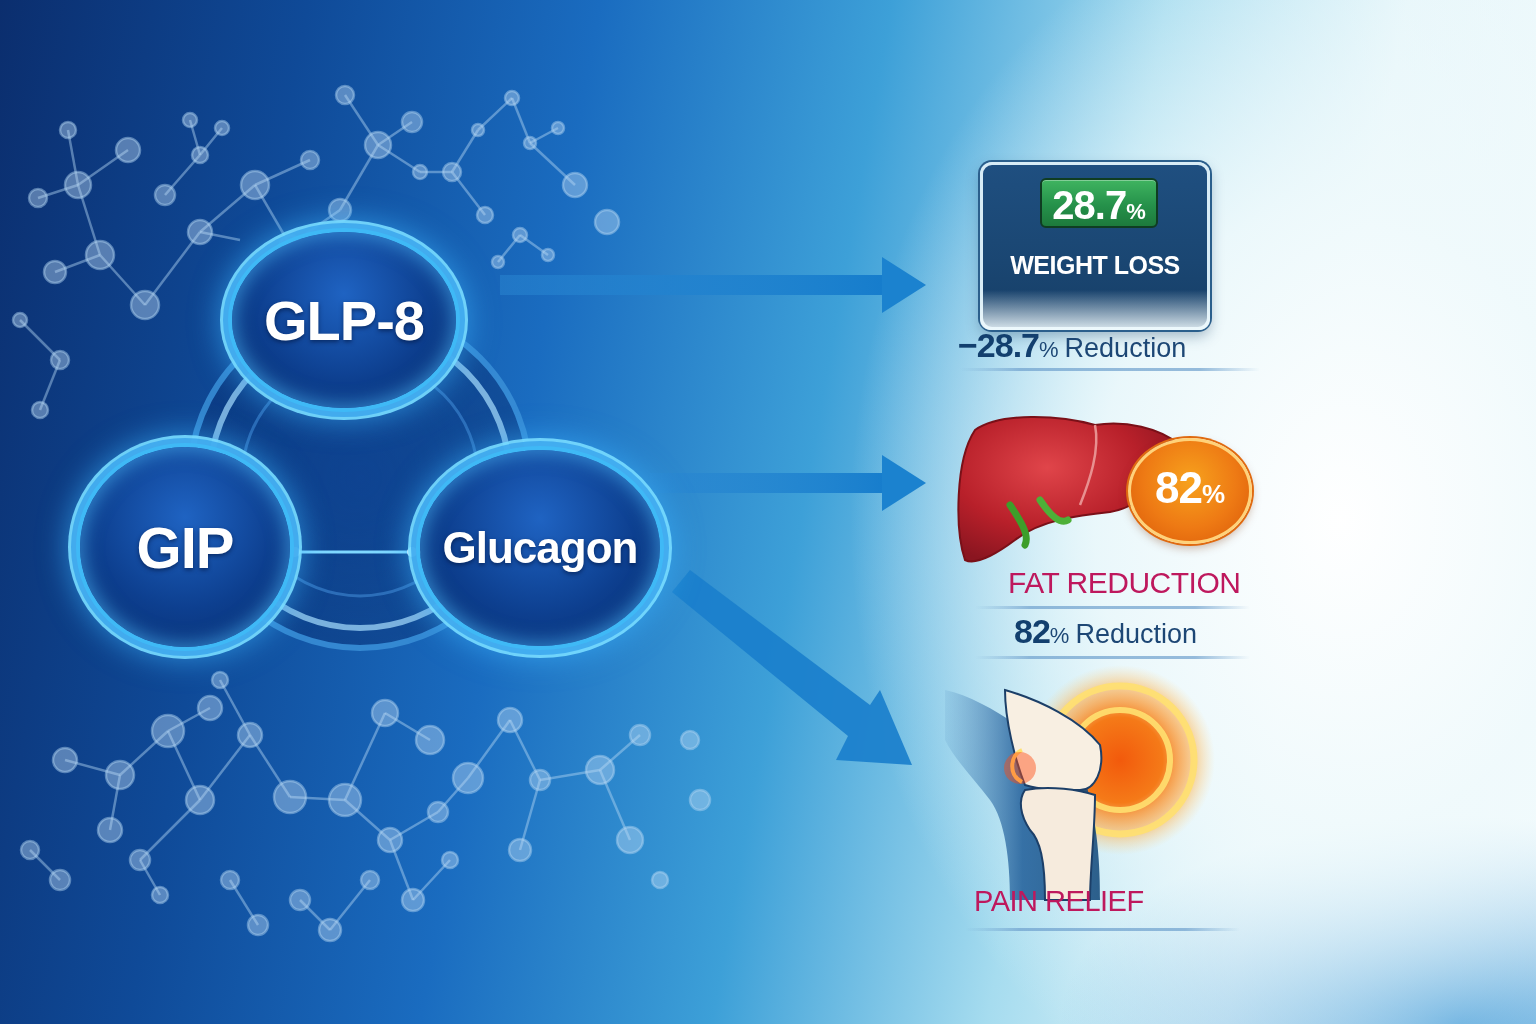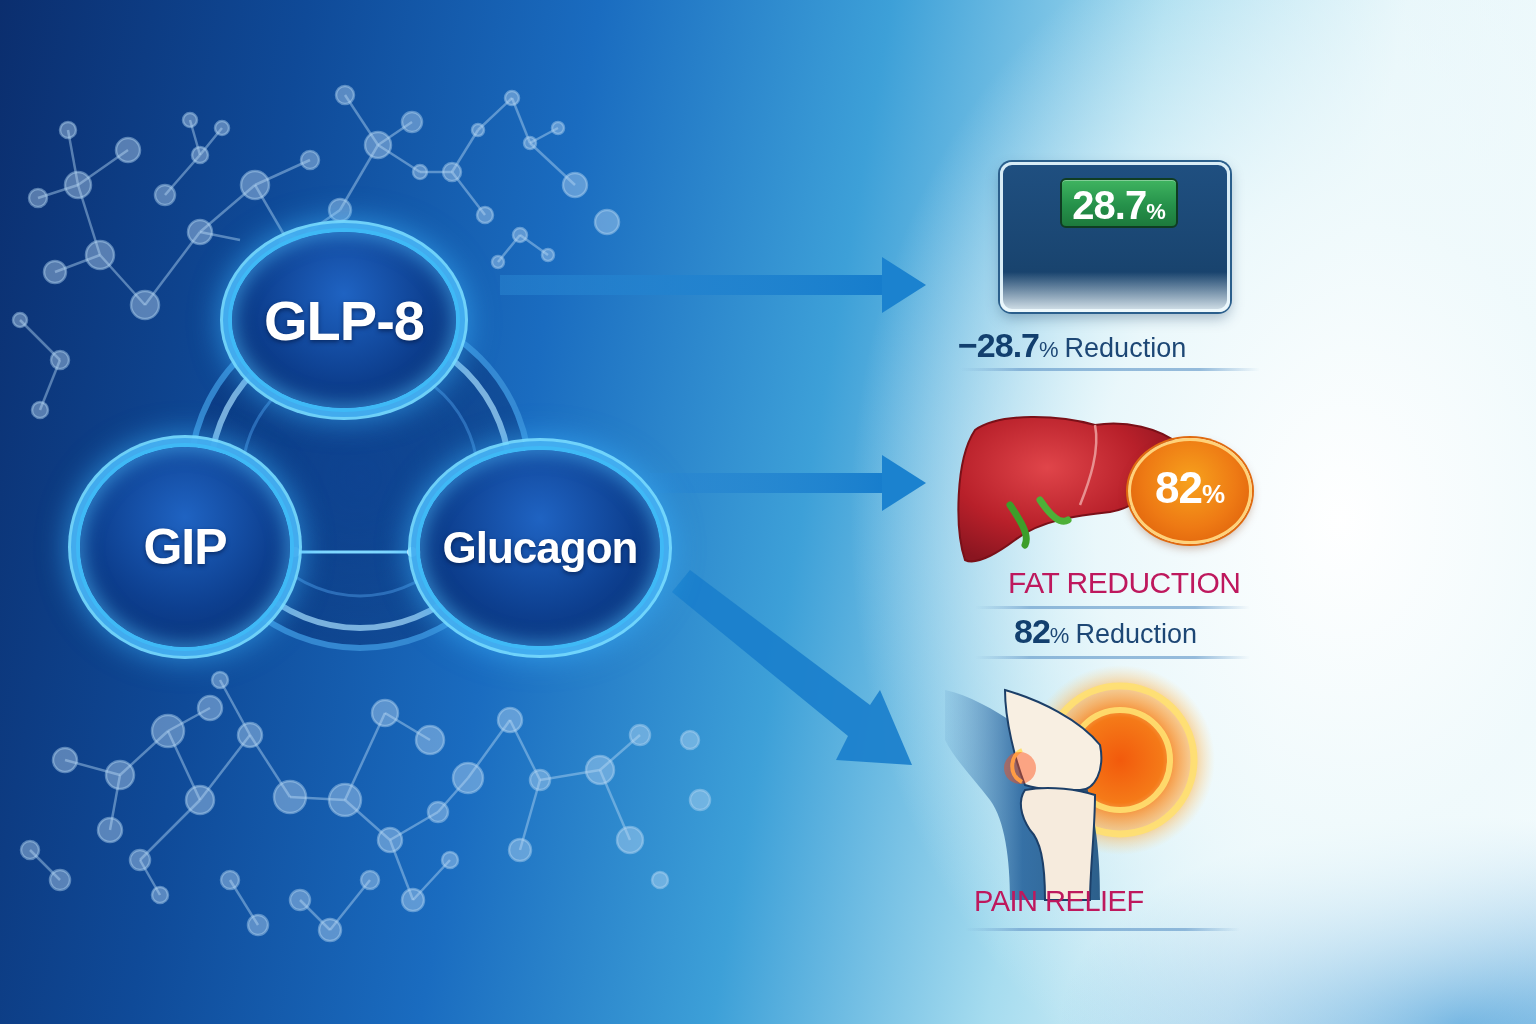--- a/index.html
+++ b/index.html
@@ -30,27 +30,27 @@
   }
   .hormone span {
     color: #ffffff;
     font-weight: bold;
     letter-spacing: -1px;
     text-shadow: 0 2px 4px rgba(0,20,60,0.6);
   }
   .glp1 { left: 232px; top: 232px; width: 224px; height: 176px; }
   .glp1 span { font-size: 56px; }
   .gip { left: 80px; top: 447px; width: 210px; height: 200px; }
-  .gip span { font-size: 50px; }
+  .gip span { font-size: 58px; }
   .glucagon { left: 420px; top: 450px; width: 240px; height: 196px; }
   .glucagon span { font-size: 44px; }
 
   
   .weight-card {
-    position: absolute; left: 1000px; top: 162px; width: 230px; height: 150px;
+    position: absolute; left: 980px; top: 162px; width: 230px; height: 168px;
     border-radius: 12px;
     background: linear-gradient(180deg, #1f4f80 0%, #1a4672 60%, #163e66 100%);
     border: 3px solid #d8ecf6;
     box-shadow: 0 0 0 2px #2b5f8c, 0 6px 14px rgba(20,60,100,0.35);
   }
   .weight-card::after {
     content: ""; position: absolute; left: -3px; right: -3px; bottom: -3px; height: 40px;
     background: linear-gradient(180deg, rgba(240,250,253,0) 0%, rgba(240,250,253,0.9) 100%);
     border-radius: 0 0 10px 10px;
   }
@@ -277,20 +277,21 @@
 </div>
 <div class="hormone glucagon">
   <span>Glucagon</span>
 </div>
 
 <div class="weight-card">
   <div class="pct-badge">
     <span class="num">28.7</span>
     <span class="pct">%</span>
   </div>
+  <div class="weight-title">WEIGHT LOSS</div>
 </div>
 <div class="reduction-line" style="left:958px; top:326px;">
   <span class="big">−28.7</span>
   <span class="pct">%</span>
   <span class="word">Reduction</span>
 </div>
 <div class="rule" style="left:960px; top:368px; width:300px;"></div>
 
 <svg class="layer" width="1536" height="1024" viewBox="0 0 1536 1024">
   <defs>

